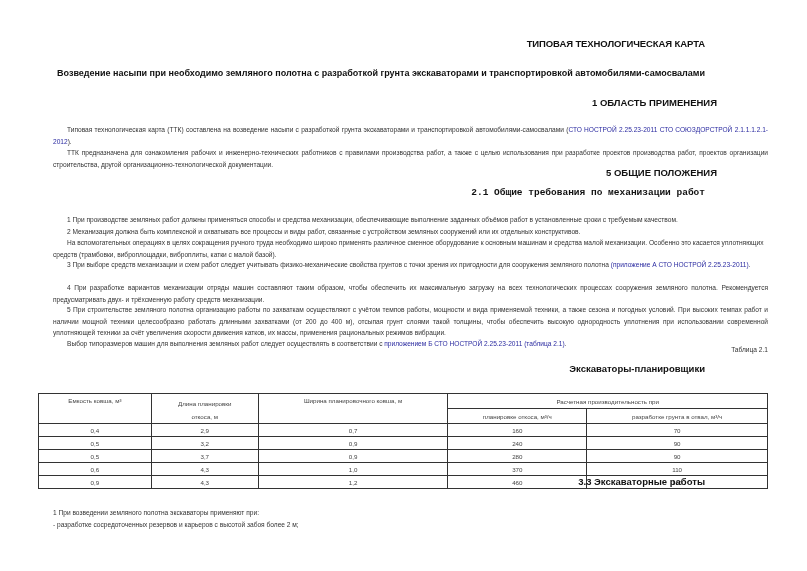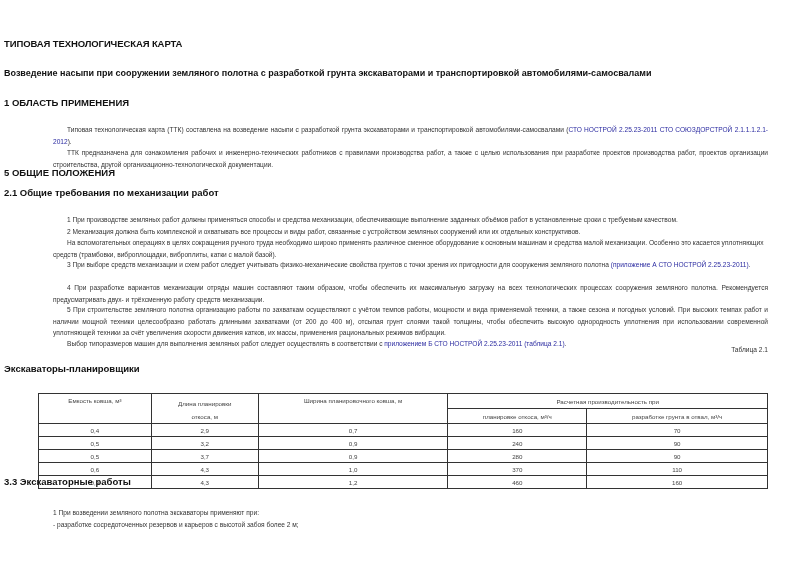--- a/index.html
+++ b/index.html
@@ -1,49 +1,49 @@
 <!DOCTYPE html>
 <html><head>
 <meta charset="utf-8">
 <style>
   html, body { margin:0; padding:0; background:#ffffff; }
   body { width:807px; height:571px; position:relative; overflow:hidden;
          font-family:"Liberation Sans", sans-serif; color:#222; }
   .abs { position:absolute; }
-  .center { left:4px; width:689px; text-align:left; }
+  .center { left:16px; width:689px; text-align:right; }
   .h-title { font-weight:bold; font-size:9.5px; letter-spacing:-0.1px; color:#111; }
   .h-sub { font-weight:bold; font-size:9px; color:#111; }
-  .h-sec { font-weight:bold; font-size:9.5px; color:#111; }
+  .h-sec { font-weight:bold; font-size:9.5px; color:#111;margin-left:12px; }
   .h-sub2 { font-weight:bold; font-size:9.5px; color:#111; }
   .p { font-size:6.6px; line-height:11.5px; color:#333; left:53px; width:715px; }
   .p.just { text-align:justify; text-align-last:left; }
   .indent { text-indent:14px; }
   .lnk { color:#2a2aa0; }
   table.t { position:absolute; left:38px; top:393px; width:730px; border-collapse:collapse;
             font-size:6.2px; color:#444; }
   table.t td { border:1px solid #333; text-align:center; padding:0; height:12px; }
   table.t tr.hdr td { height:14px; }
   .r-label { font-size:6.6px; color:#333; }
 </style>
 </head>
 <body>
 
 <div class="abs center h-title" style="top:38px;">ТИПОВАЯ ТЕХНОЛОГИЧЕСКАЯ КАРТА</div>
 
-<div class="abs center h-sub" style="top:68px;">Возведение насыпи при сооружении земляного полотна с разработкой грунта экскаваторами и транспортировкой автомобилями-самосвалами</div>
+<div class="abs center h-sub" style="top:68px;">Возведение насыпи при необходимо земляного полотна с разработкой грунта экскаваторами и транспортировкой автомобилями-самосвалами</div>
 
 <div class="abs center h-sec" style="top:97px;">1 ОБЛАСТЬ ПРИМЕНЕНИЯ</div>
 
 <div class="abs p just indent" style="top:124px;"><span>Типовая технологическая карта (ТТК) составлена на возведение насыпи с разработкой грунта экскаваторами и транспортировкой автомобилями-самосвалами (</span><a class="lnk">СТО НОСТРОЙ 2.25.23-2011 СТО СОЮЗДОРСТРОЙ 2.1.1.1.2.1-2012</a><span>).</span></div>
 
 <div class="abs p just indent" style="top:147px;">ТТК предназначена для ознакомления рабочих и инженерно-технических работников с правилами производства работ, а также с целью использования при разработке проектов производства работ, проектов организации строительства, другой организационно-технологической документации.</div>
 
 <div class="abs center h-sec" style="top:167px;">5 ОБЩИЕ ПОЛОЖЕНИЯ</div>
 
-<div class="abs center h-sub2" style="top:187px;">2.1 Общие требования по механизации работ</div>
+<div class="abs center h-sub2" style="top:187px;font-family:Liberation Mono, monospace;">2.1 Общие требования по механизации работ</div>
 
 <div class="abs p indent" style="top:214px;">1 При производстве земляных работ должны применяться способы и средства механизации, обеспечивающие выполнение заданных объёмов работ в установленные сроки с требуемым качеством.</div>
 <div class="abs p indent" style="top:226px;">2 Механизация должна быть комплексной и охватывать все процессы и виды работ, связанные с устройством земляных сооружений или их отдельных конструктивов.</div>
 <div class="abs p indent" style="top:237px;">На вспомогательных операциях в целях сокращения ручного труда необходимо широко применять различное сменное оборудование к основным машинам и средства малой механизации. Особенно это касается уплотняющих средств (трамбовки, виброплощадки, виброплиты, катки с малой базой).</div>
 
 <div class="abs p just indent" style="top:259px;"><span>3 При выборе средств механизации и схем работ следует учитывать физико-механические свойства грунтов с точки зрения их пригодности для сооружения земляного полотна </span><a class="lnk">(приложение А СТО НОСТРОЙ 2.25.23-2011)</a><span>.</span></div>
 
 <div class="abs p just indent" style="top:282px;">4 При разработке вариантов механизации отряды машин составляют таким образом, чтобы обеспечить их максимальную загрузку на всех технологических процессах сооружения земляного полотна. Рекомендуется предусматривать двух- и трёхсменную работу средств механизации.</div>
 
 <div class="abs p just indent" style="top:304px;">5 При строительстве земляного полотна организацию работы по захваткам осуществляют с учётом темпов работы, мощности и вида применяемой техники, а также сезона и погодных условий. При высоких темпах работ и наличии мощной техники целесообразно работать длинными захватками (от 200 до 400 м), отсыпая грунт слоями такой толщины, чтобы обеспечить высокую однородность уплотнения при использовании современной уплотняющей техники за счёт увеличения скорости движения катков, их массы, применения рациональных режимов вибрации.</div>

